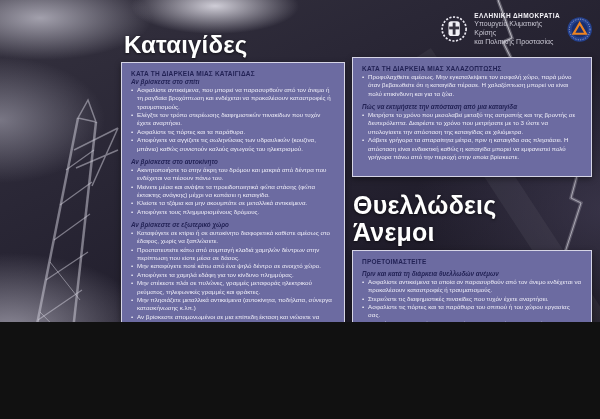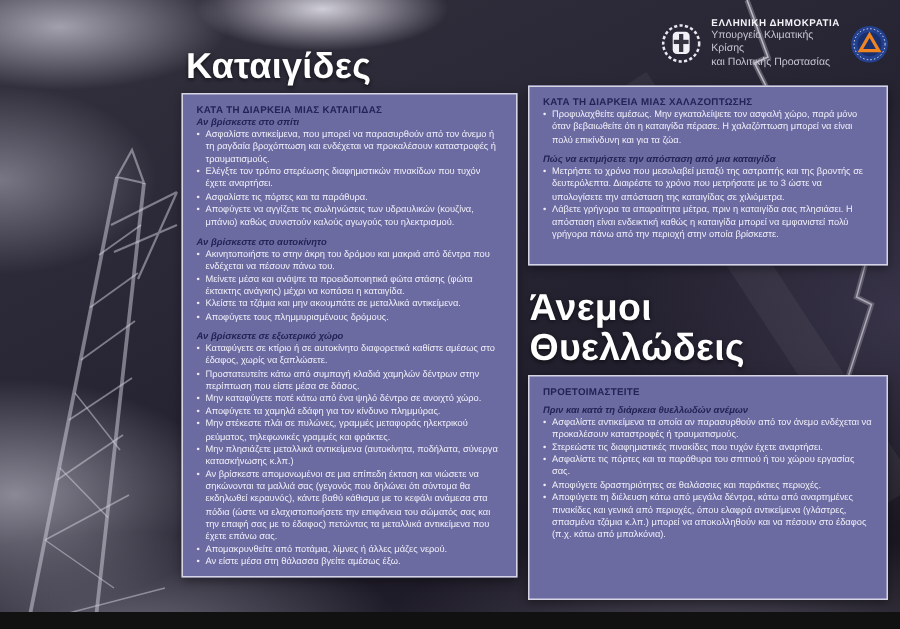--- a/index.html
+++ b/index.html
@@ -1,17 +1,17 @@
 <!DOCTYPE html>
 <html><head>
 <meta charset="utf-8">
 <style>
   html,body{margin:0;padding:0;background:#111;}
   #poster{
-    position:relative;width:600px;height:408px;overflow:hidden;
+    position:relative;width:600px;height:322px;overflow:hidden;
     font-family:"Liberation Sans",sans-serif;
     background:
       radial-gradient(ellipse 120px 40px at 215px 6px, rgba(235,233,242,.85), transparent 70%),
       radial-gradient(ellipse 160px 60px at 40px 18px, rgba(190,188,200,.8), transparent 70%),
       radial-gradient(ellipse 150px 90px at 0px 120px, rgba(160,158,172,.65), transparent 70%),
       radial-gradient(ellipse 200px 110px at 10px 330px, rgba(165,162,176,.8), transparent 70%),
       radial-gradient(ellipse 260px 100px at 90px 425px, rgba(130,128,142,.75), transparent 70%),
       radial-gradient(ellipse 340px 120px at 480px 435px, rgba(110,106,125,.6), transparent 70%),
       radial-gradient(ellipse 280px 200px at 610px 210px, rgba(82,76,104,.5), transparent 70%),
       linear-gradient(155deg,#35323f 0%,#2a2736 35%,#201d2b 70%,#19161f 100%);
@@ -83,22 +83,22 @@
     <svg width="27" height="27" viewBox="0 0 27 27">
       <circle cx="13.5" cy="13.5" r="13" fill="#24418f"></circle>
       <circle cx="13.5" cy="13.5" r="11" fill="none" stroke="#e9e7f0" stroke-width="0.7" stroke-dasharray="1 1.6"></circle>
       <circle cx="13.5" cy="13.5" r="8.6" fill="#1a2f6e"></circle>
       <polygon points="13.5,6.8 20,18 7,18" fill="none" stroke="#ee8422" stroke-width="2.3"></polygon>
     </svg>
   </div>
 
   <div class="main-title" id="title-storms">Καταιγίδες</div>
   <div class="main-title" id="title-winds">
+    <div>Θυελλώδεις</div>
     <div>Άνεμοι</div>
-    <div>Θυελλώδεις</div>
   </div>
 
   <div class="panel" id="panel-storm">
     <div class="panel-heading">ΚΑΤΑ ΤΗ ΔΙΑΡΚΕΙΑ ΜΙΑΣ ΚΑΤΑΙΓΙΔΑΣ</div>
 
     <div>
       <div class="sub-heading first">Αν βρίσκεστε στο σπίτι</div>
       <ul class="bullets">
           <li>Ασφαλίστε αντικείμενα, που μπορεί να παρασυρθούν από τον άνεμο ή τη ραγδαία βροχόπτωση και ενδέχεται να προκαλέσουν καταστροφές ή τραυματισμούς.</li>
           <li>Ελέγξτε τον τρόπο στερέωσης διαφημιστικών πινακίδων που τυχόν έχετε αναρτήσει.</li>

